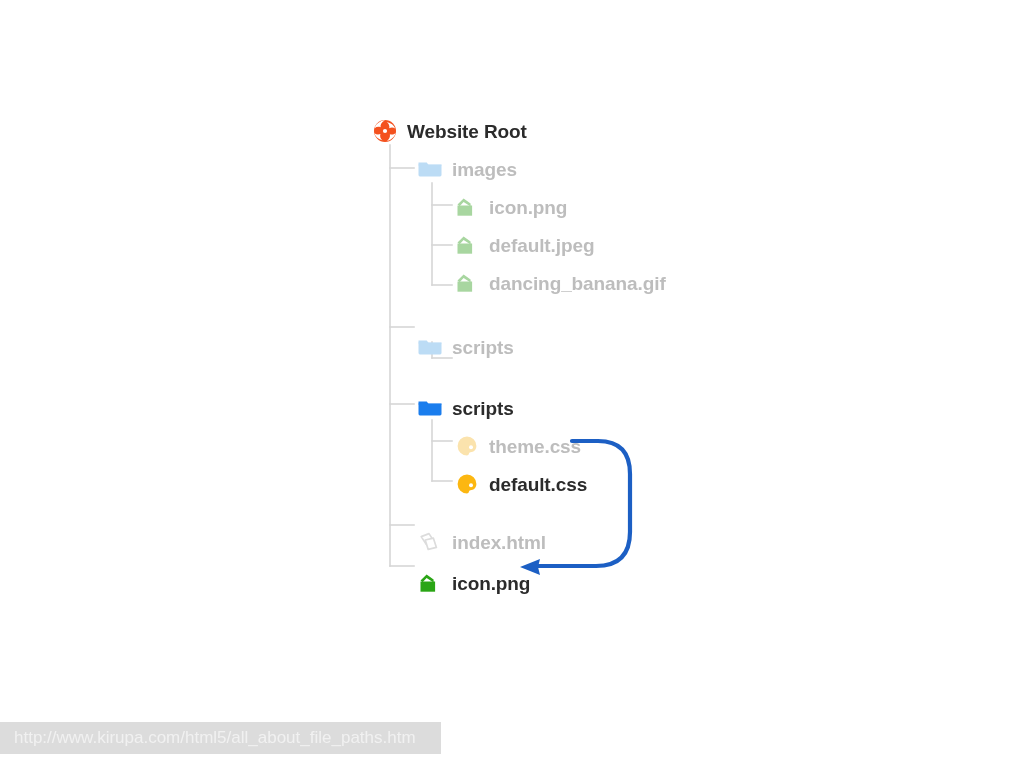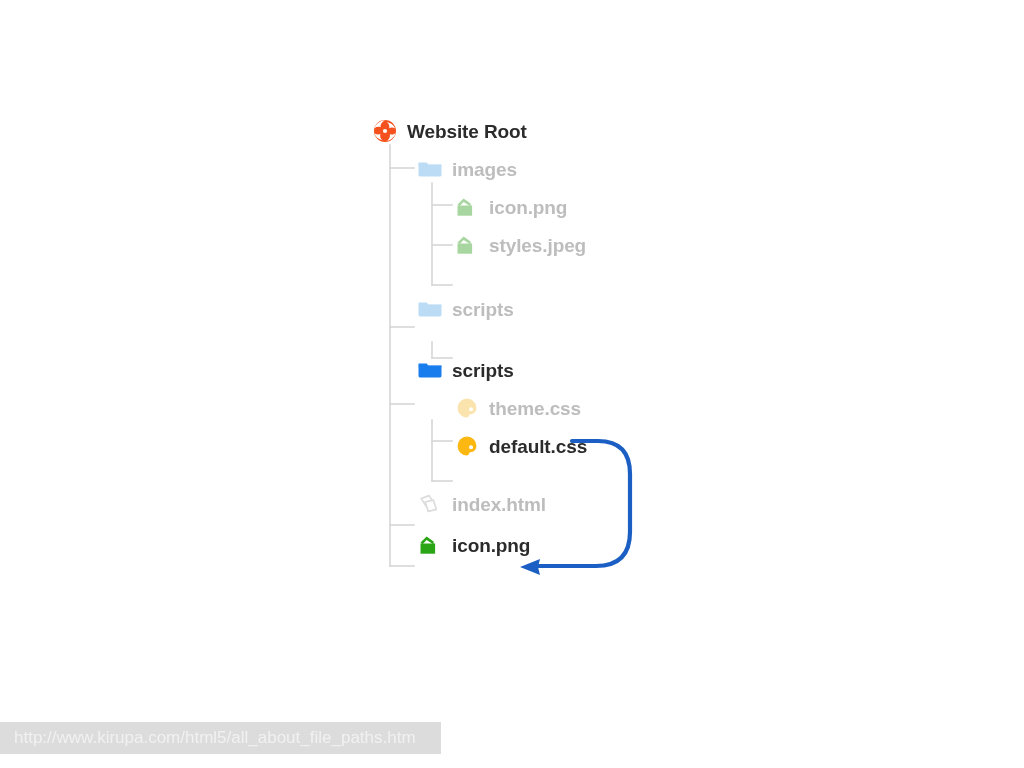--- a/index.html
+++ b/index.html
@@ -165,23 +165,32 @@
       <span class="label faded">icon.png</span>
     </div>
 
     <div class="node d2">
       <span class="ico">
         <svg width="26" height="26" viewBox="0 0 26 26">
           <path d="M3.5 10.5 L9.6 4.6 L16.6 9.6 L16.6 12.6 L9.6 8.0 L5.6 12.3 Z" fill="#a8d6a0"></path>
           <rect x="3.5" y="11.5" width="14.6" height="10.2" fill="#a8d6a0"></rect>
         </svg>
       </span>
-      <span class="label faded">styles.jpeg</span>
-    </div>
-
+      <span class="label faded">default.jpeg</span>
+    </div>
+
+    <div class="node d2">
+      <span class="ico">
+        <svg width="26" height="26" viewBox="0 0 26 26">
+          <path d="M3.5 10.5 L9.6 4.6 L16.6 9.6 L16.6 12.6 L9.6 8.0 L5.6 12.3 Z" fill="#a8d6a0"></path>
+          <rect x="3.5" y="11.5" width="14.6" height="10.2" fill="#a8d6a0"></rect>
+        </svg>
+      </span>
+      <span class="label faded">dancing_banana.gif</span>
+    </div>
 
     <div class="node d1" style="margin-top:26px;align-items:center;">
       <span class="ico">
         <svg width="26" height="26" viewBox="0 0 26 26">
           <path d="M1.5 6.5 h8.2 l1.8 2.2 h13 v0.9 h-23 z" fill="#bcdcf5"></path>
           <path d="M1.5 8.6 h23 v10.4 a1.4 1.4 0 0 1 -1.4 1.4 h-20.2 a1.4 1.4 0 0 1 -1.4 -1.4 z" fill="#bcdcf5"></path>
         </svg>
       </span>
       <span class="label faded">scripts</span>
     </div>

